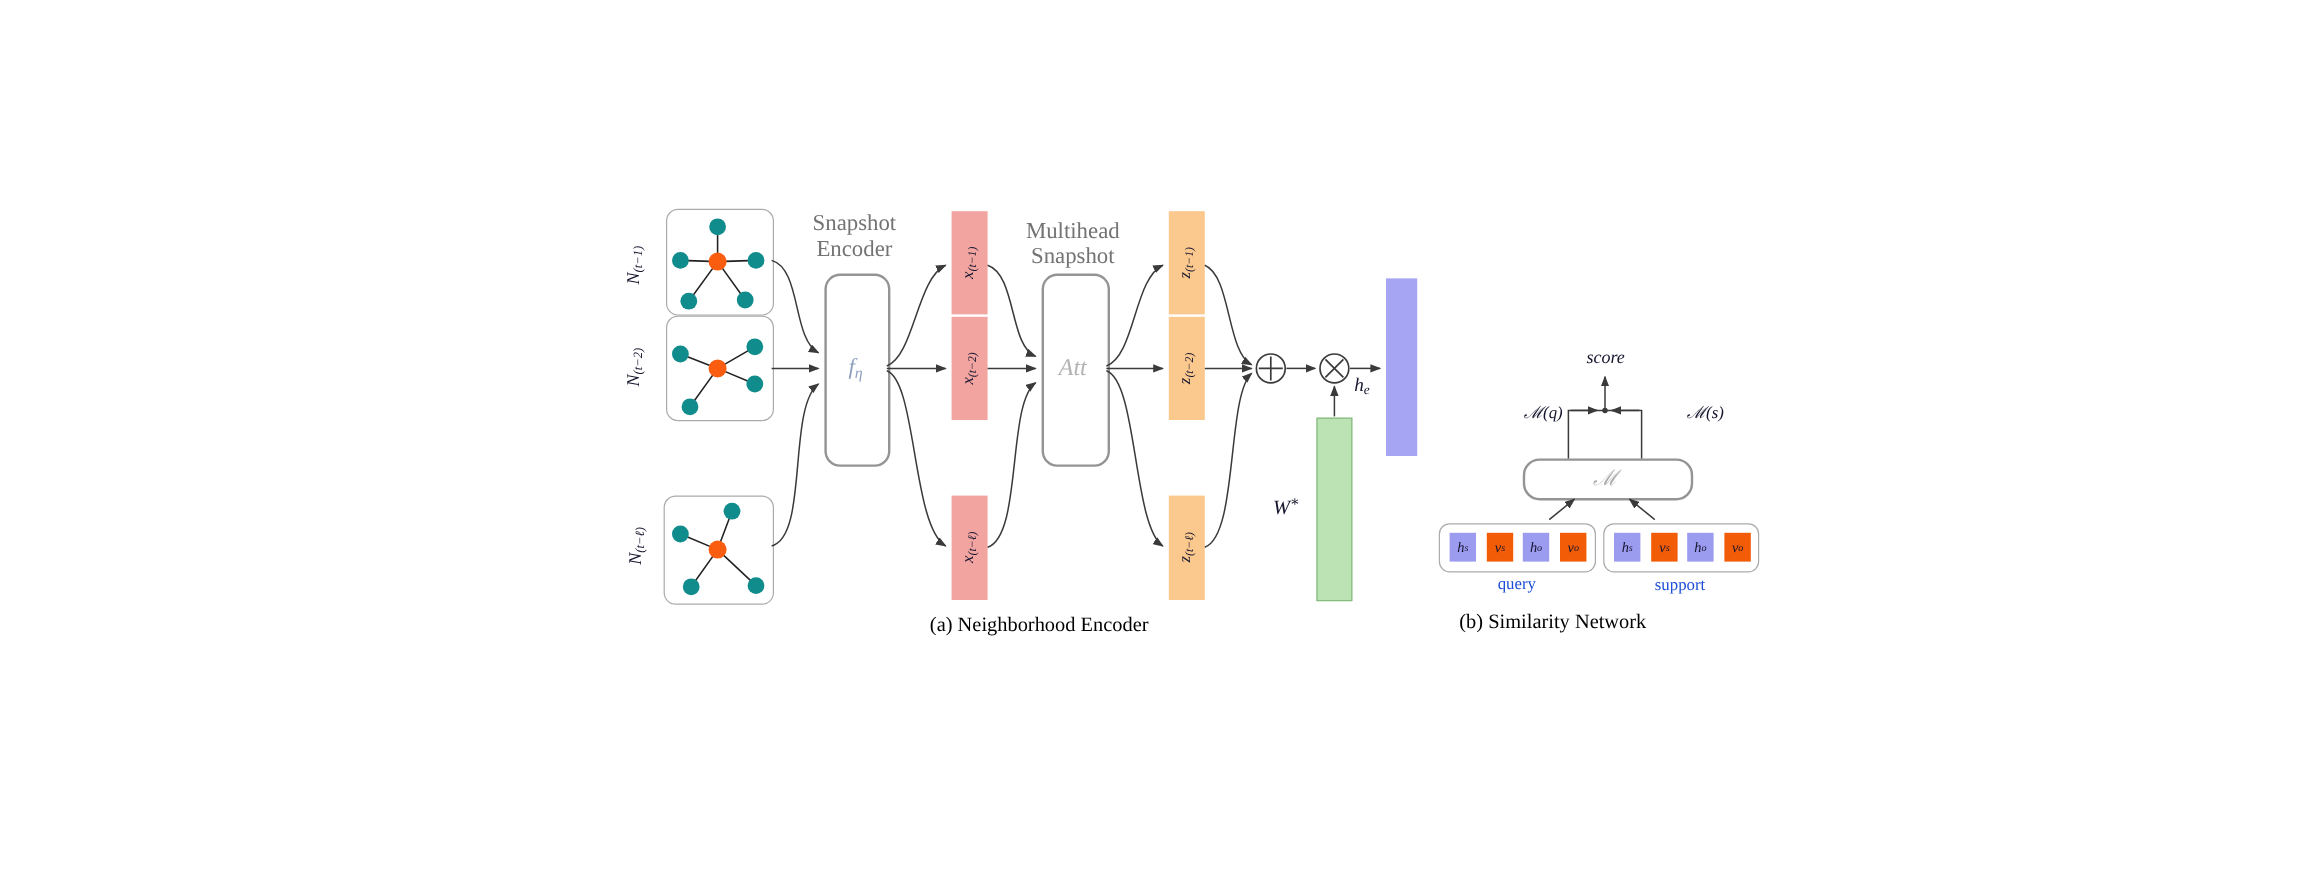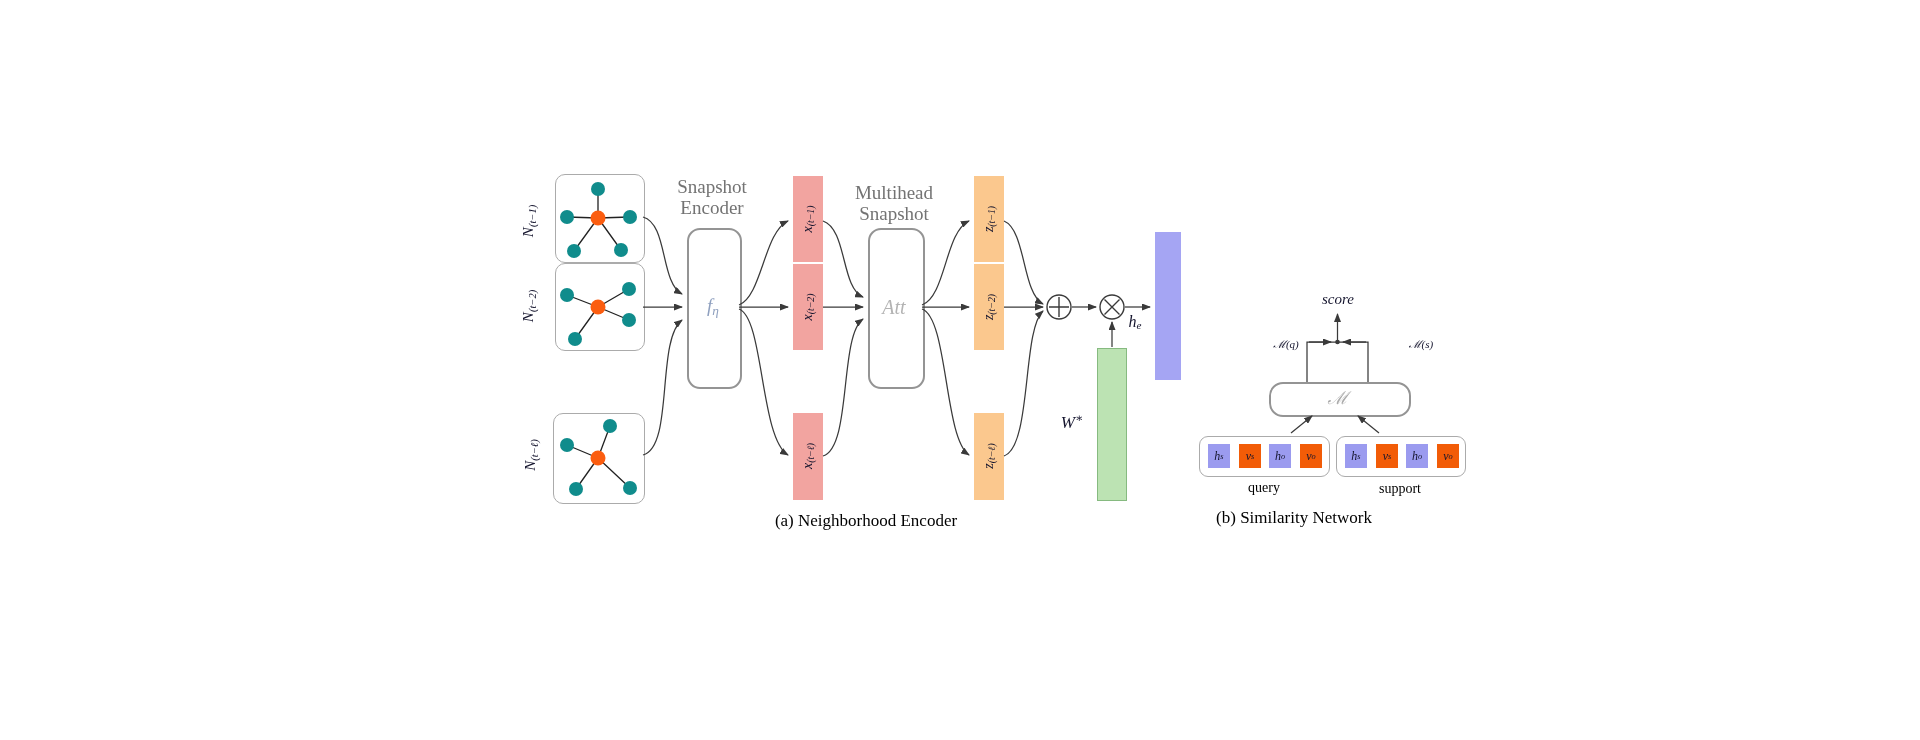--- a/index.html
+++ b/index.html
@@ -31,22 +31,22 @@
   .caption { position:absolute; transform:translateX(-50%); font-size:17px; color:#000000; white-space:nowrap; }
 
   .nlabel { font-size:15px; }
   .barlabel { font-size:14px; }
   .fnlabel { font-size:19px; color:#8fa0bf; font-style:italic; }
   .attlabel { font-size:20px; color:#b3b3b3; font-style:italic; }
   .mlabel { font-size:18px; color:#ababab; font-style:italic; }
   .helabel { font-size:16px;margin-top:45px; }
   .wlabel { font-size:17px; }
   .scorelabel { font-size:15px; }
-  .mqs { font-size:11px;text-align:right; }
-  .qslabel { position:absolute; transform:translateX(-50%); font-size:14px; color:#000000;text-align:right; }
+  .mqs { font-size:14px;text-align:right; }
+  .qslabel { position:absolute; transform:translateX(-50%); font-size:14px; color:#1d4ed8;text-align:right; }
 
   .cell { position:absolute; width:22px; height:24px; display:flex; align-items:center;
           justify-content:center; font-style:italic; font-size:12px; color:#15152e; }
   .cell.cpurple { background:#9b9bef; }
   .cell.corange { background:#f25c07; }
 
   sub { font-size:0.7em; vertical-align:-0.25em; font-style:italic; }
   sup { font-size:0.7em; vertical-align:0.5em; font-style:italic; }
 
   .boxcenter { position:absolute; transform:translate(-50%,-50%);text-align:right; }

